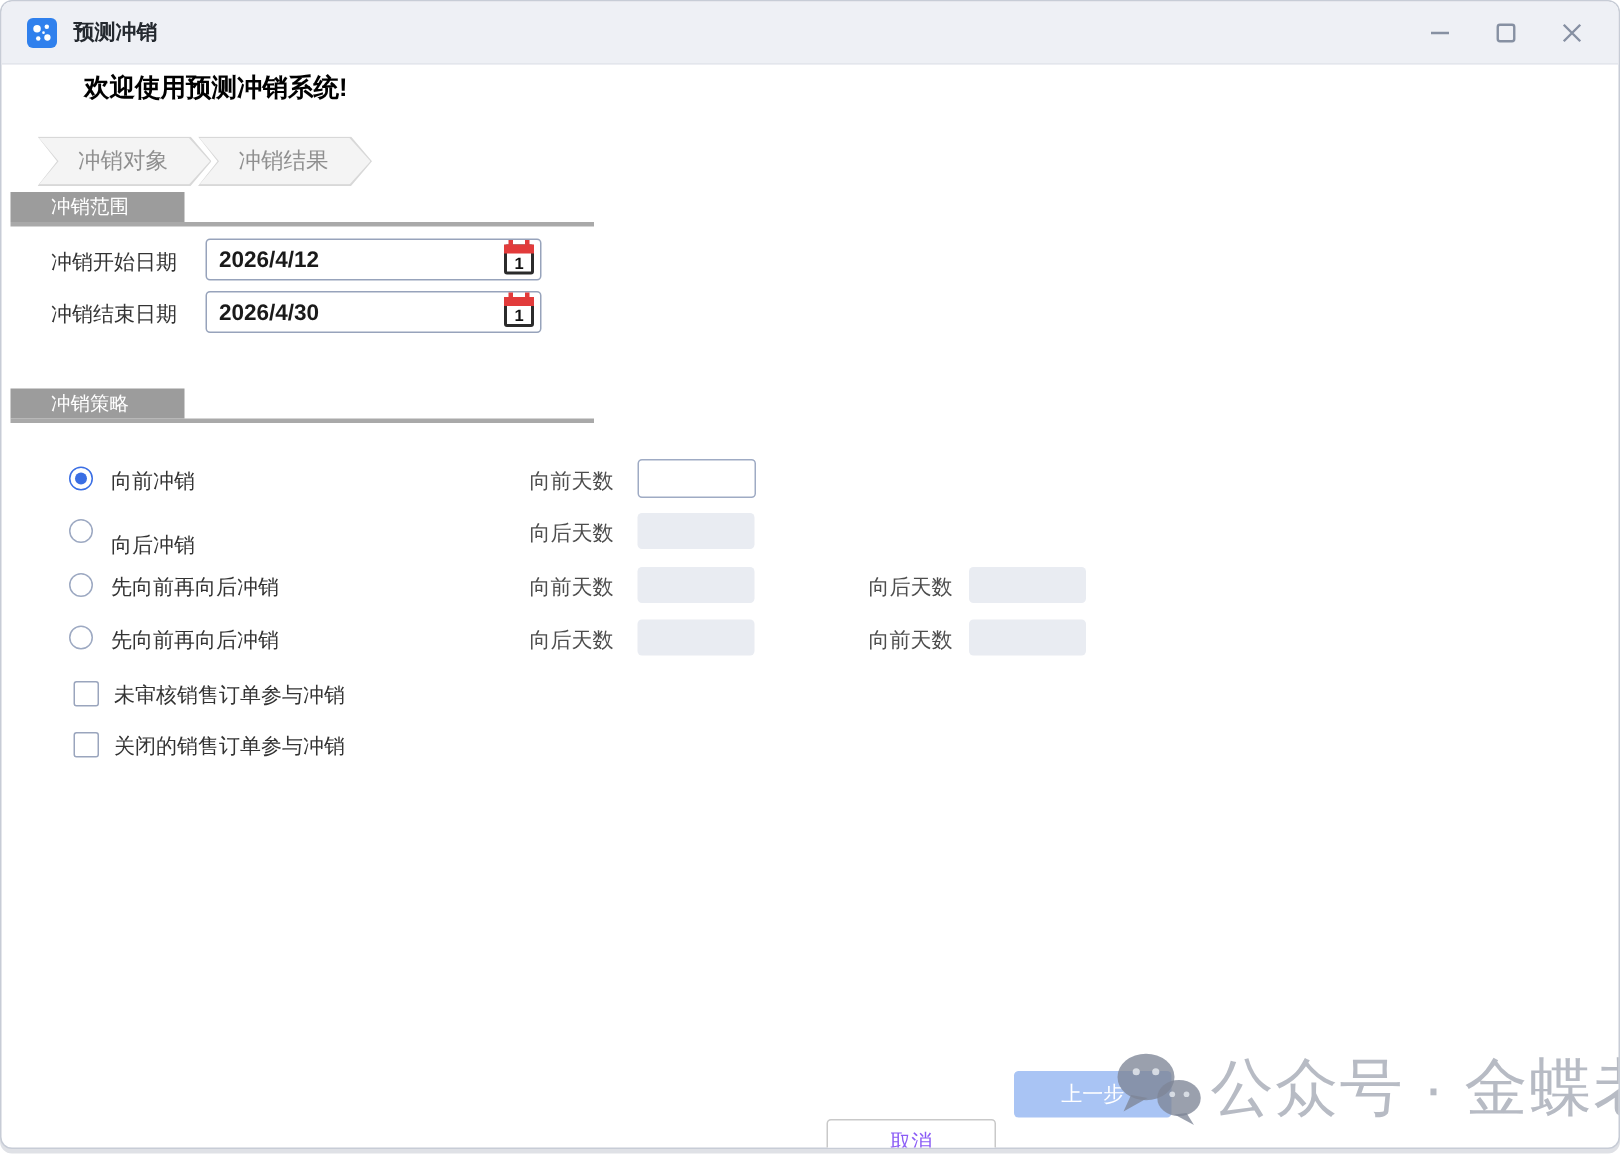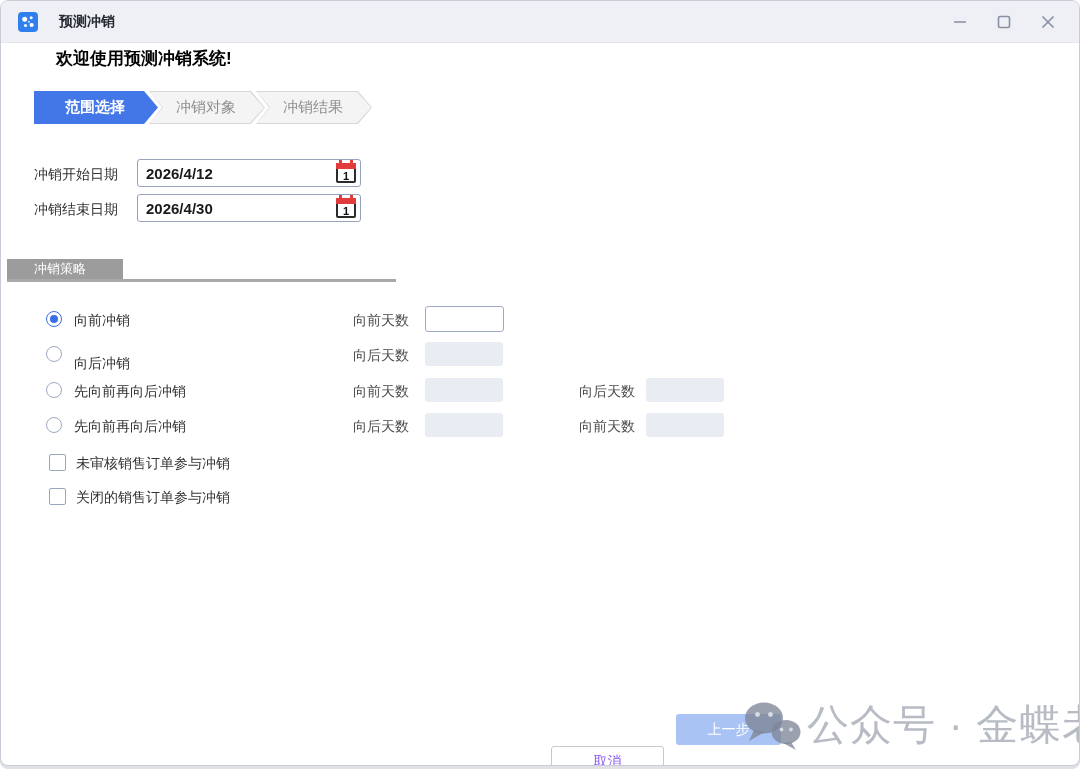--- a/index.html
+++ b/index.html
@@ -7,21 +7,21 @@
   *{box-sizing:border-box;}
 
   .window{position:absolute;left:0;top:0;width:1080px;height:766px;background:#fff;
     border:1px solid #c7ccd6;border-radius:8px;overflow:hidden;
     box-shadow:0 3px 0 rgba(196,200,210,.55);}
 
   
   .titlebar{position:absolute;left:0;top:0;right:0;height:42px;background:#eef0f5;
     border-bottom:1px solid #e3e6ec;display:flex;align-items:center;}
   .app-icon{width:20px;height:20px;margin-left:17px;flex:0 0 auto;}
-  .win-title{margin-left:21px;font-size:14px;font-weight:bold;color:#24292f;}
+  .win-title{margin-left:11px;font-size:14px;font-weight:bold;color:#24292f;}
   .win-controls{margin-left:auto;display:flex;align-items:center;gap:14px;padding-right:16px;}
   .ctl{width:30px;height:30px;display:flex;align-items:center;justify-content:center;cursor:pointer;}
   .ctl svg{display:block;}
 
   
   .welcome{position:absolute;left:55px;top:46px;font-size:17px;font-weight:bold;color:#000;text-align:center;}
 
   
   .steps{position:absolute;left:33px;top:90px;display:flex;height:33px;}
   .step{position:relative;height:33px;}
@@ -123,37 +123,35 @@
         <svg width="16" height="16" viewBox="0 0 16 16">
             <path d="M2.5 2.5 L13.5 13.5 M13.5 2.5 L2.5 13.5" stroke="#8690a2" stroke-width="1.6"></path>
           </svg>
       </div>
     </div>
   </div>
 
   <div class="welcome">欢迎使用预测冲销系统!</div>
 
   <div class="steps">
-    <div class="step active">
-      <div class="shape"></div>
-
-      <div class="lbl">范围选择</div>
-    </div>
     <div class="step inactive">
       <div class="shape"></div>
       <div class="inner"></div>
       <div class="lbl">冲销对象</div>
     </div>
     <div class="step inactive">
       <div class="shape"></div>
       <div class="inner"></div>
       <div class="lbl">冲销结果</div>
     </div>
   </div>
 
+  <div class="section-head" style="top:127px;">
+    <div class="section-banner">冲销范围</div>
+  </div>
 
   <div class="f-label" style="left:33px;top:165px;">冲销开始日期</div>
   <div class="date-input" style="top:158px;">
     <input type="text" value="2026/4/12" style="">
     <div class="cal-btn">
       <div class="cal-body"></div>
       <div class="cal-top"></div>
       <div class="cal-hang" style="left:4px;"></div>
       <div class="cal-hang" style="right:4px;"></div>
       <div class="cal-num">1</div>

